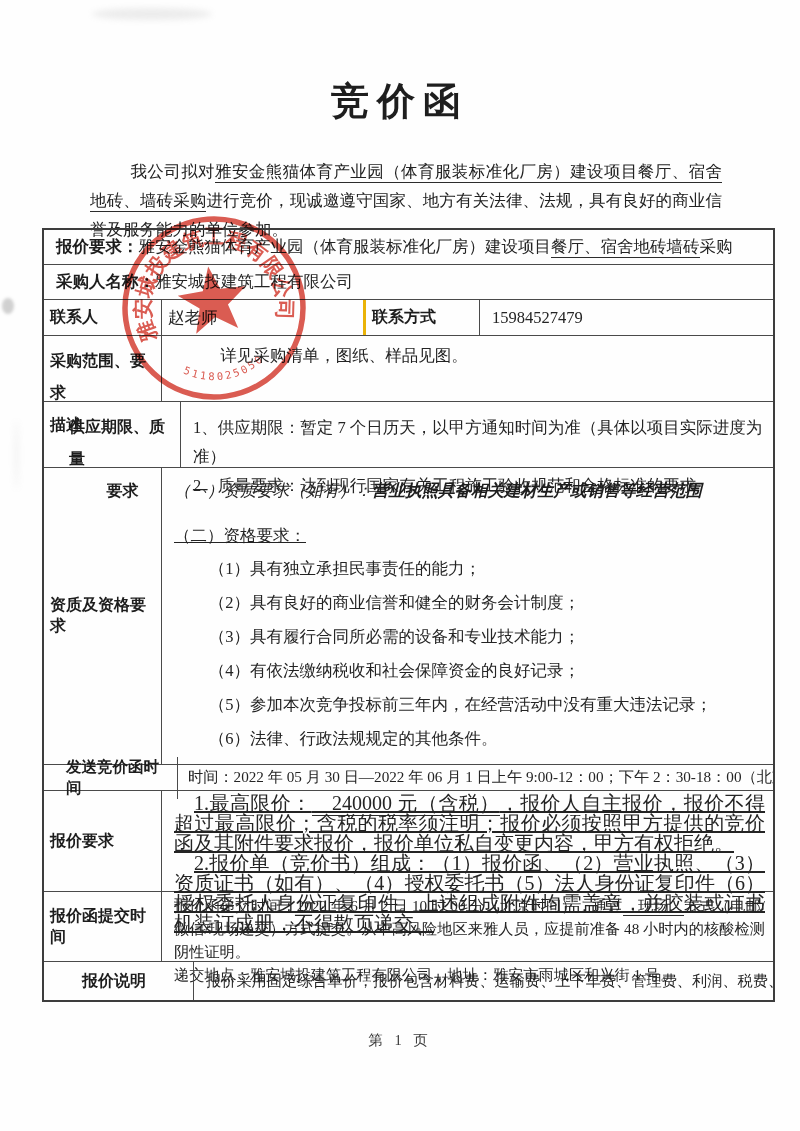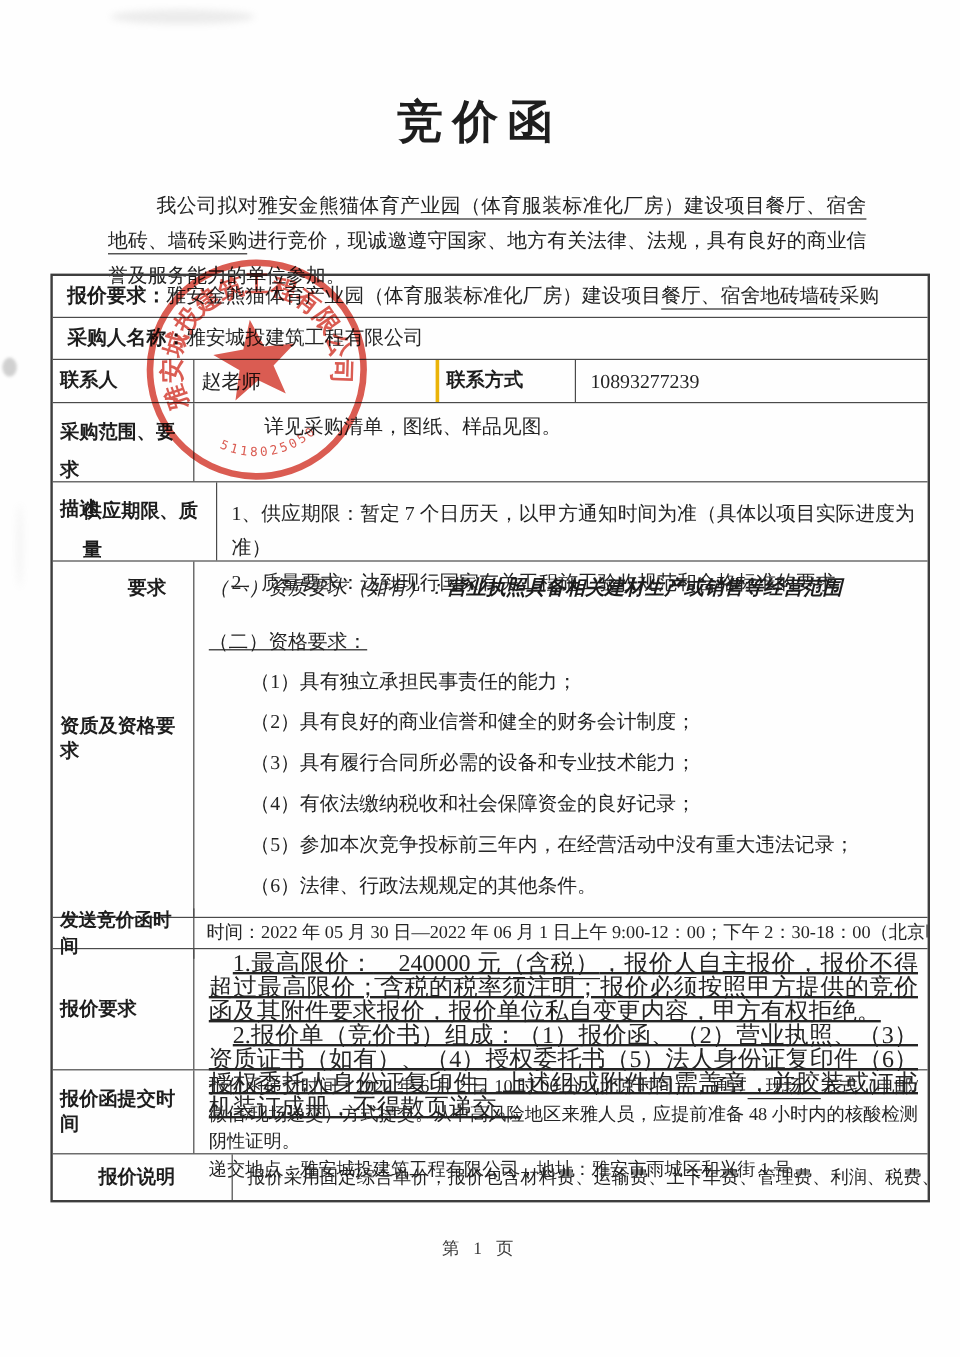--- a/index.html
+++ b/index.html
@@ -53,21 +53,21 @@
   .r5{height:66px;padding-left:19px;}
   .r5 .val{padding-top:11px;line-height:29px;}
   .r6{height:297px;}
   .r6 .lbl{display:flex;align-items:center;}
   .r6 .val{padding-top:12px;line-height:20px;}
   .r6 p{margin:0;}
   .r6 .it1{margin-bottom:25px;font-style:italic;}
   .r6 .it2{margin-bottom:13px;text-decoration:underline;}
   .r6 .sub{padding-left:2.1em;margin-bottom:14px;}
   .r6 .sub.tight{margin-bottom:3px;}
-  .r7{height:26px;}
+  .r7{height:26px;padding-left:16px;}
   .r7 .lbl{font-size:15.5px;}
   .r7 .val{font-size:15.2px;white-space:nowrap;overflow:hidden;padding-left:10px;}
   .r8{height:101px;}
   .r8 .val{font-size:20px;line-height:20px;padding-top:2px;text-align:justify;text-decoration:underline;}
   .r8 p{margin:0;text-indent:1em;}
   .r9{height:70px;}
   .r9 .val{font-size:15.2px;line-height:23px;padding-top:2px;text-align:justify;}
   .r9 p{margin:0;}
   .r10{height:38px;}
   .r10 .val{padding-top:9px;font-size:15.2px;white-space:nowrap;overflow:hidden;}
@@ -104,21 +104,21 @@
     </div>
 
     <div class="trow r2 vcenter">
       <div class="val"><span class="b">采购人名称：</span><span>雅安城投建筑工程有限公司</span></div>
     </div>
 
     <div class="trow r3">
       <div class="cell lbl vcenter">联系人</div>
       <div class="cell c2 vcenter">赵老师</div>
       <div class="cell c3 lbl vcenter">联系方式</div>
-      <div class="cell c4 val vcenter">10893277239</div>
+      <div class="cell c4 val vcenter">15984527479</div>
     </div>
 
     <div class="trow r4">
       <div class="cell lbl">
         <div>采购范围、要求</div>
         <div>描述</div>
       </div>
       <div class="cell val">详见采购清单，图纸、样品见图。</div>
     </div>
 

